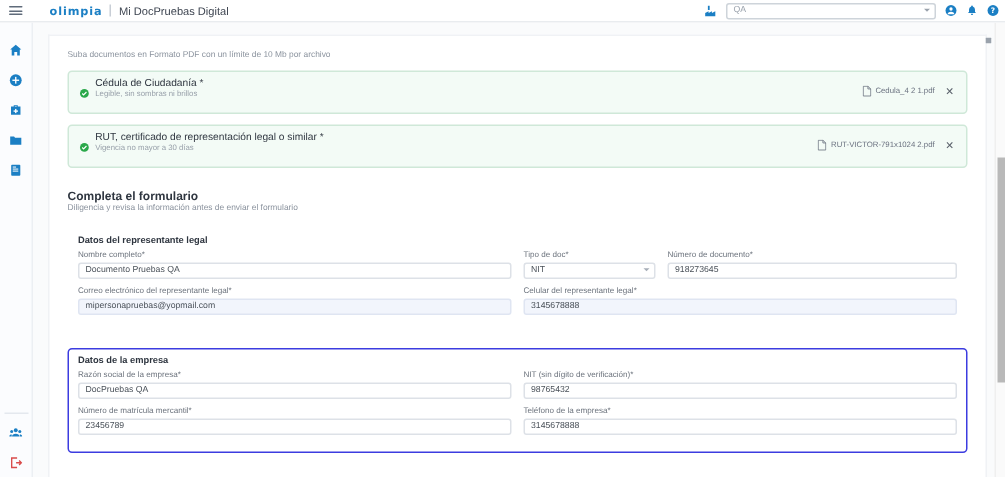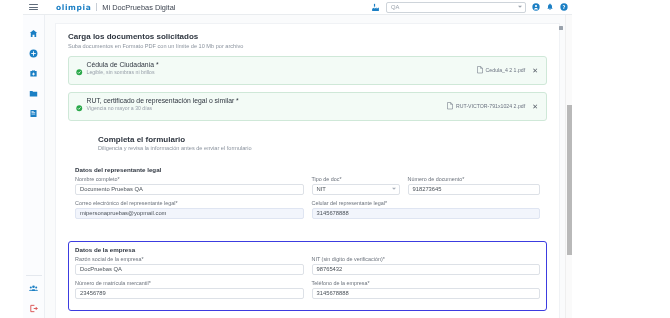--- a/index.html
+++ b/index.html
@@ -2,21 +2,21 @@
 <html><head>
 <meta charset="utf-8">
 <style>
   * { box-sizing: border-box; margin: 0; padding: 0; }
   html, body {
     width: 670px; height: 318px;
     font-family: "Liberation Sans", sans-serif;
     background: #ffffff;
     overflow: hidden;
   }
-  #app { position: relative; width: 572px; height: 318px; display: flex; flex-direction: column; padding-left: 23px; }
+  #app { position: relative; width: 670px; height: 318px; display: flex; flex-direction: column; }
 
   
   .topbar {
     height: 15px; min-height: 15px;
     background: #ffffff;
     border-bottom: 1px solid #e9ecef;
     display: flex; align-items: center;
     padding: 0 4px 0 6px;
     position: relative; z-index: 20;
   }
@@ -94,21 +94,21 @@
   .doc-left { display: flex; align-items: flex-start; gap: 4px; }
   .check-ico { margin-top: 1px; }
   .doc-name { font-size: 6.8px; color: #2f3640; }
   .doc-hint { font-size: 5.2px; color: #98a0aa; margin-top: 1.5px; }
   .doc-right { margin-left: auto; display: flex; align-items: center; gap: 6px; }
   .file-chip { display: flex; align-items: center; gap: 3px; }
   .file-name { font-size: 5.2px; color: #6b7280; }
   .x-btn { font-size: 7px; color: #5a616b; cursor: pointer; line-height: 1; padding: 0 1px; }
 
   
-  .form-head { margin-top: 14px; margin-left: 30px; }
+  .form-head { margin-top: 14px; }
   .fieldset {
     margin-top: 10px;
     padding: 4px 6px 6px 6px;
     border: 1px solid transparent;
     border-radius: 3px;
   }
   .fieldset.highlight { border: 1.4px solid #3c3ce0; }
   .fs-legend { font-size: 6.2px; color: #2f3640; font-weight: bold; margin-bottom: 3px; }
 
   .grid2 { display: flex; gap: 8px; }
@@ -246,21 +246,20 @@
           <path d="M9.6 2.4H3.2v11.2h6.4"></path>
             <path d="M8.4 8h6.2M12 5.4L14.6 8 12 10.6"></path>
         </svg>
       </div>
     </div>
 
     <div class="content">
       <div class="page">
 
         <div>
-          <div class="sec-title">Carga los documentos solicitados</div>
           <div class="sec-sub">Suba documentos en Formato PDF con un límite de 10 Mb por archivo</div>
 
           <div class="doc-card">
             <div class="doc-left">
               <span class="check-ico">
                 <svg width="6.5" height="6.5" viewBox="0 0 16 16">
                     <circle cx="8" cy="8" r="7.2" fill="#2aa84a"></circle>
                     <path d="M4.4 8.2l2.3 2.3 4.7-4.8" stroke="#fff" stroke-width="1.9" fill="none"></path>
                   </svg>
               </span>

